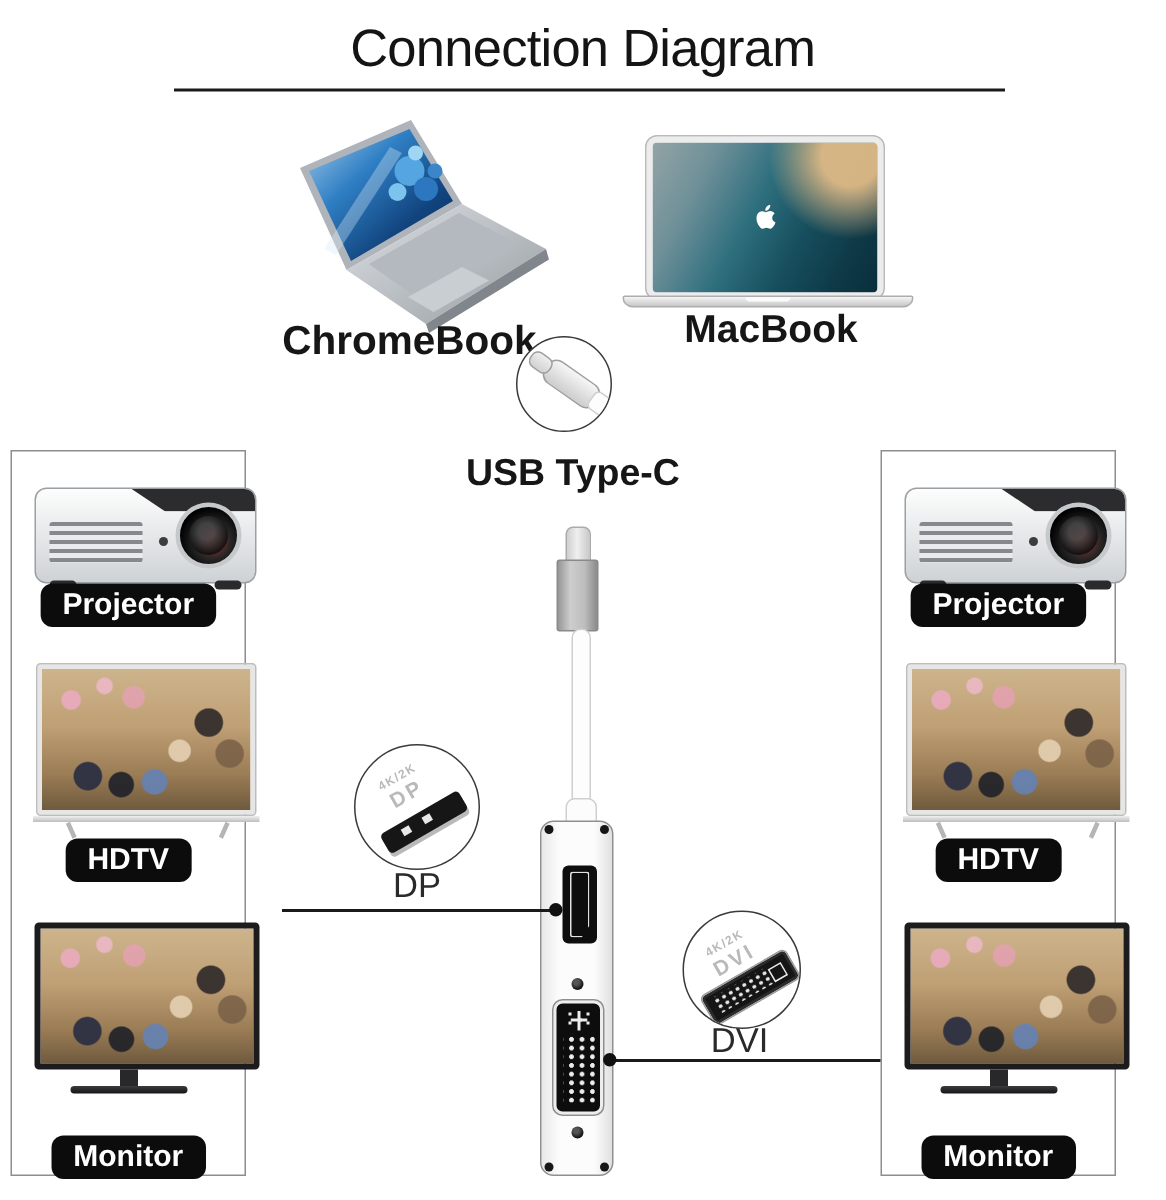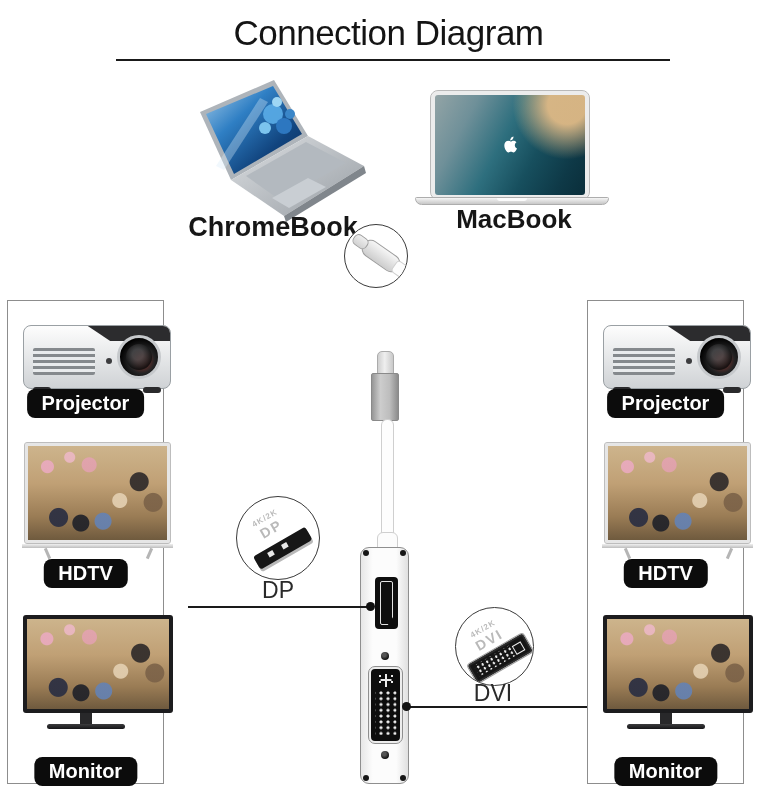--- a/index.html
+++ b/index.html
@@ -194,20 +194,21 @@
     <svg class="abs apple-logo" viewBox="0 0 20 24">
       <path fill="#ffffff" d="M13.5 5.3c.8-1 1.3-2.3 1.1-3.6-1.1.1-2.4.8-3.2 1.8-.7.9-1.3 2.2-1.1 3.4 1.2.1 2.4-.6 3.2-1.6zm2.9 7.9c0-2.6 2.1-3.8 2.2-3.9-1.2-1.8-3.1-2-3.8-2.1-1.6-.2-3.1 1-3.9 1-.8 0-2-.9-3.4-.9-1.7 0-3.3 1-4.2 2.6-1.8 3.2-.5 7.9 1.3 10.5.9 1.3 1.9 2.7 3.3 2.6 1.3-.1 1.8-.9 3.4-.9s2 .9 3.4.8c1.4 0 2.3-1.3 3.2-2.6 1-1.5 1.4-2.9 1.4-3-.1 0-2.9-1.1-2.9-4.1z"></path>
     </svg>
   </div>
   <div class="abs macbook-base"></div>
   <div class="abs src-label macbook-label">MacBook</div>
 
   <div class="abs usbc-circle">
     <div class="usbc-conn"></div>
   </div>
+  <div class="abs usbc-label">USB Type-C</div>
 
   <div class="abs panel panel-left">
     <div class="projector">
       <div class="proj-body">
         <div class="proj-top"></div>
         <div class="proj-vents"></div>
         <div class="proj-dot"></div>
         <div class="proj-lens"></div>
       </div>
       <div class="proj-foot l"></div>

